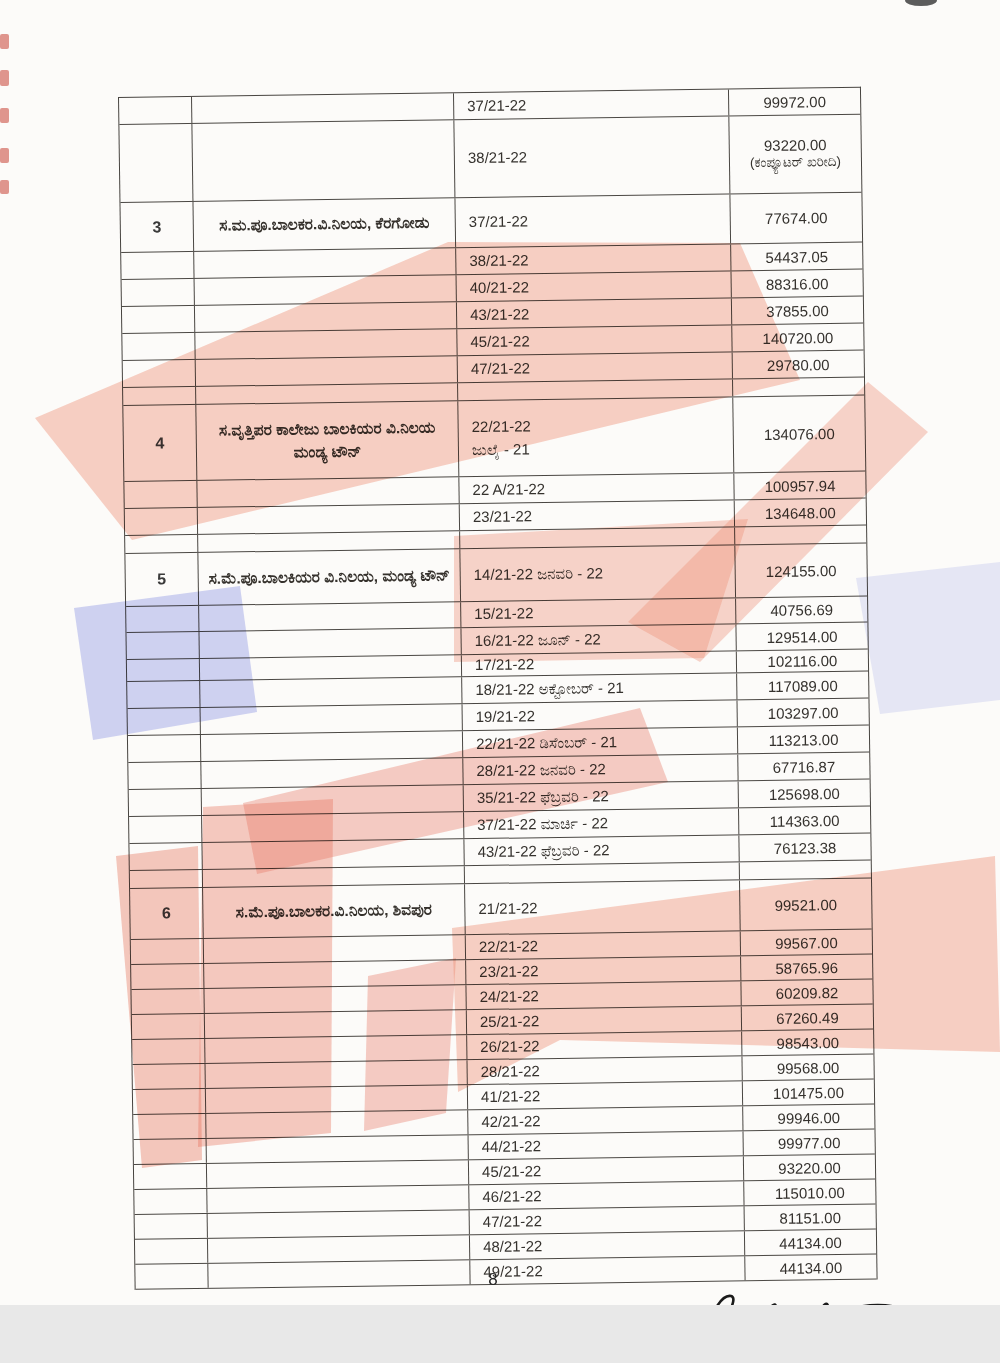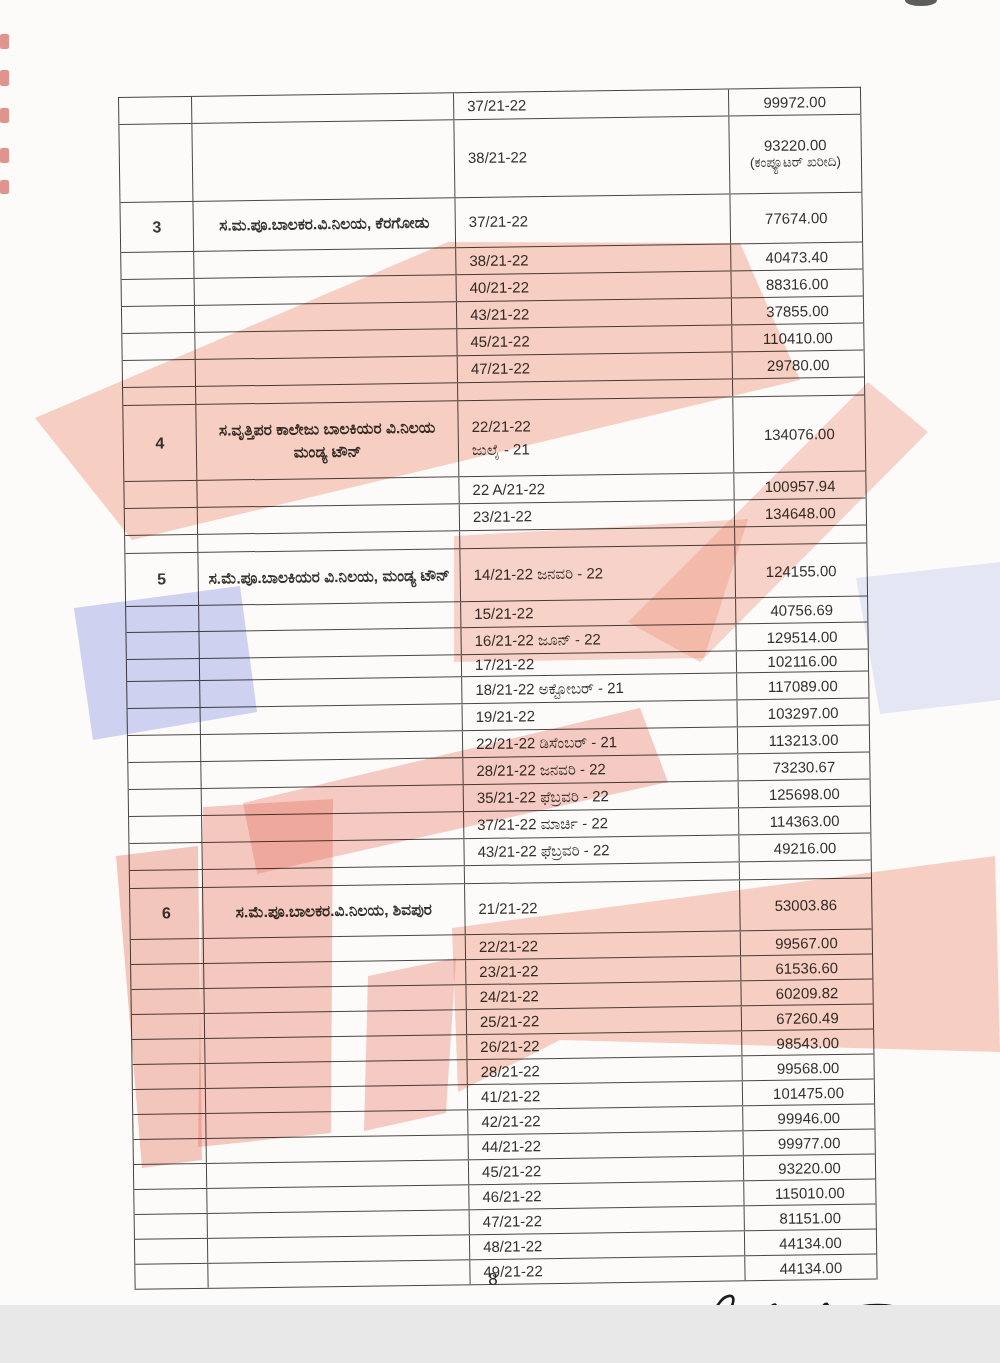--- a/index.html
+++ b/index.html
@@ -91,21 +91,21 @@
           <div class="amt-v">77674.00</div>
         </div>
       </div>
       <div class="trow" style="height: 26px;">
         <div class="tcell c-sl"></div>
         <div class="tcell c-name"></div>
         <div class="tcell c-bill">
           <div class="bill-l1">38/21-22</div>
         </div>
         <div class="tcell c-amt">
-          <div class="amt-v">40473.40</div>
+          <div class="amt-v">54437.05</div>
         </div>
       </div>
       <div class="trow" style="height: 26px;">
         <div class="tcell c-sl"></div>
         <div class="tcell c-name"></div>
         <div class="tcell c-bill">
           <div class="bill-l1">40/21-22</div>
         </div>
         <div class="tcell c-amt">
           <div class="amt-v">88316.00</div>
@@ -121,21 +121,21 @@
           <div class="amt-v">37855.00</div>
         </div>
       </div>
       <div class="trow" style="height: 26px;">
         <div class="tcell c-sl"></div>
         <div class="tcell c-name"></div>
         <div class="tcell c-bill">
           <div class="bill-l1">45/21-22</div>
         </div>
         <div class="tcell c-amt">
-          <div class="amt-v">110410.00</div>
+          <div class="amt-v">140720.00</div>
         </div>
       </div>
       <div class="trow" style="height: 26px;">
         <div class="tcell c-sl"></div>
         <div class="tcell c-name"></div>
         <div class="tcell c-bill">
           <div class="bill-l1">47/21-22</div>
         </div>
         <div class="tcell c-amt">
           <div class="amt-v">29780.00</div>
@@ -254,21 +254,21 @@
           <div class="amt-v">113213.00</div>
         </div>
       </div>
       <div class="trow" style="height: 26px;">
         <div class="tcell c-sl"></div>
         <div class="tcell c-name"></div>
         <div class="tcell c-bill">
           <div class="bill-l1">28/21-22 ಜನವರಿ - 22</div>
         </div>
         <div class="tcell c-amt">
-          <div class="amt-v">73230.67</div>
+          <div class="amt-v">67716.87</div>
         </div>
       </div>
       <div class="trow" style="height: 26px;">
         <div class="tcell c-sl"></div>
         <div class="tcell c-name"></div>
         <div class="tcell c-bill">
           <div class="bill-l1">35/21-22 ಫೆಬ್ರವರಿ - 22</div>
         </div>
         <div class="tcell c-amt">
           <div class="amt-v">125698.00</div>
@@ -284,57 +284,57 @@
           <div class="amt-v">114363.00</div>
         </div>
       </div>
       <div class="trow" style="height: 26px;">
         <div class="tcell c-sl"></div>
         <div class="tcell c-name"></div>
         <div class="tcell c-bill">
           <div class="bill-l1">43/21-22 ಫೆಬ್ರವರಿ - 22</div>
         </div>
         <div class="tcell c-amt">
-          <div class="amt-v">49216.00</div>
+          <div class="amt-v">76123.38</div>
         </div>
       </div>
       <div class="trow" style="height: 17px;">
         <div class="tcell c-sl"></div>
         <div class="tcell c-name"></div>
         <div class="tcell c-bill"></div>
         <div class="tcell c-amt"></div>
       </div>
       <div class="trow" style="height: 50px;">
         <div class="tcell c-sl">6</div>
         <div class="tcell c-name">ಸ.ಮೆ.ಪೂ.ಬಾಲಕರ.ವಿ.ನಿಲಯ, ಶಿವಪುರ</div>
         <div class="tcell c-bill">
           <div class="bill-l1">21/21-22</div>
         </div>
         <div class="tcell c-amt">
-          <div class="amt-v">53003.86</div>
+          <div class="amt-v">99521.00</div>
         </div>
       </div>
       <div class="trow" style="height: 24px;">
         <div class="tcell c-sl"></div>
         <div class="tcell c-name"></div>
         <div class="tcell c-bill">
           <div class="bill-l1">22/21-22</div>
         </div>
         <div class="tcell c-amt">
           <div class="amt-v">99567.00</div>
         </div>
       </div>
       <div class="trow" style="height: 24px;">
         <div class="tcell c-sl"></div>
         <div class="tcell c-name"></div>
         <div class="tcell c-bill">
           <div class="bill-l1">23/21-22</div>
         </div>
         <div class="tcell c-amt">
-          <div class="amt-v">61536.60</div>
+          <div class="amt-v">58765.96</div>
         </div>
       </div>
       <div class="trow" style="height: 24px;">
         <div class="tcell c-sl"></div>
         <div class="tcell c-name"></div>
         <div class="tcell c-bill">
           <div class="bill-l1">24/21-22</div>
         </div>
         <div class="tcell c-amt">
           <div class="amt-v">60209.82</div>

